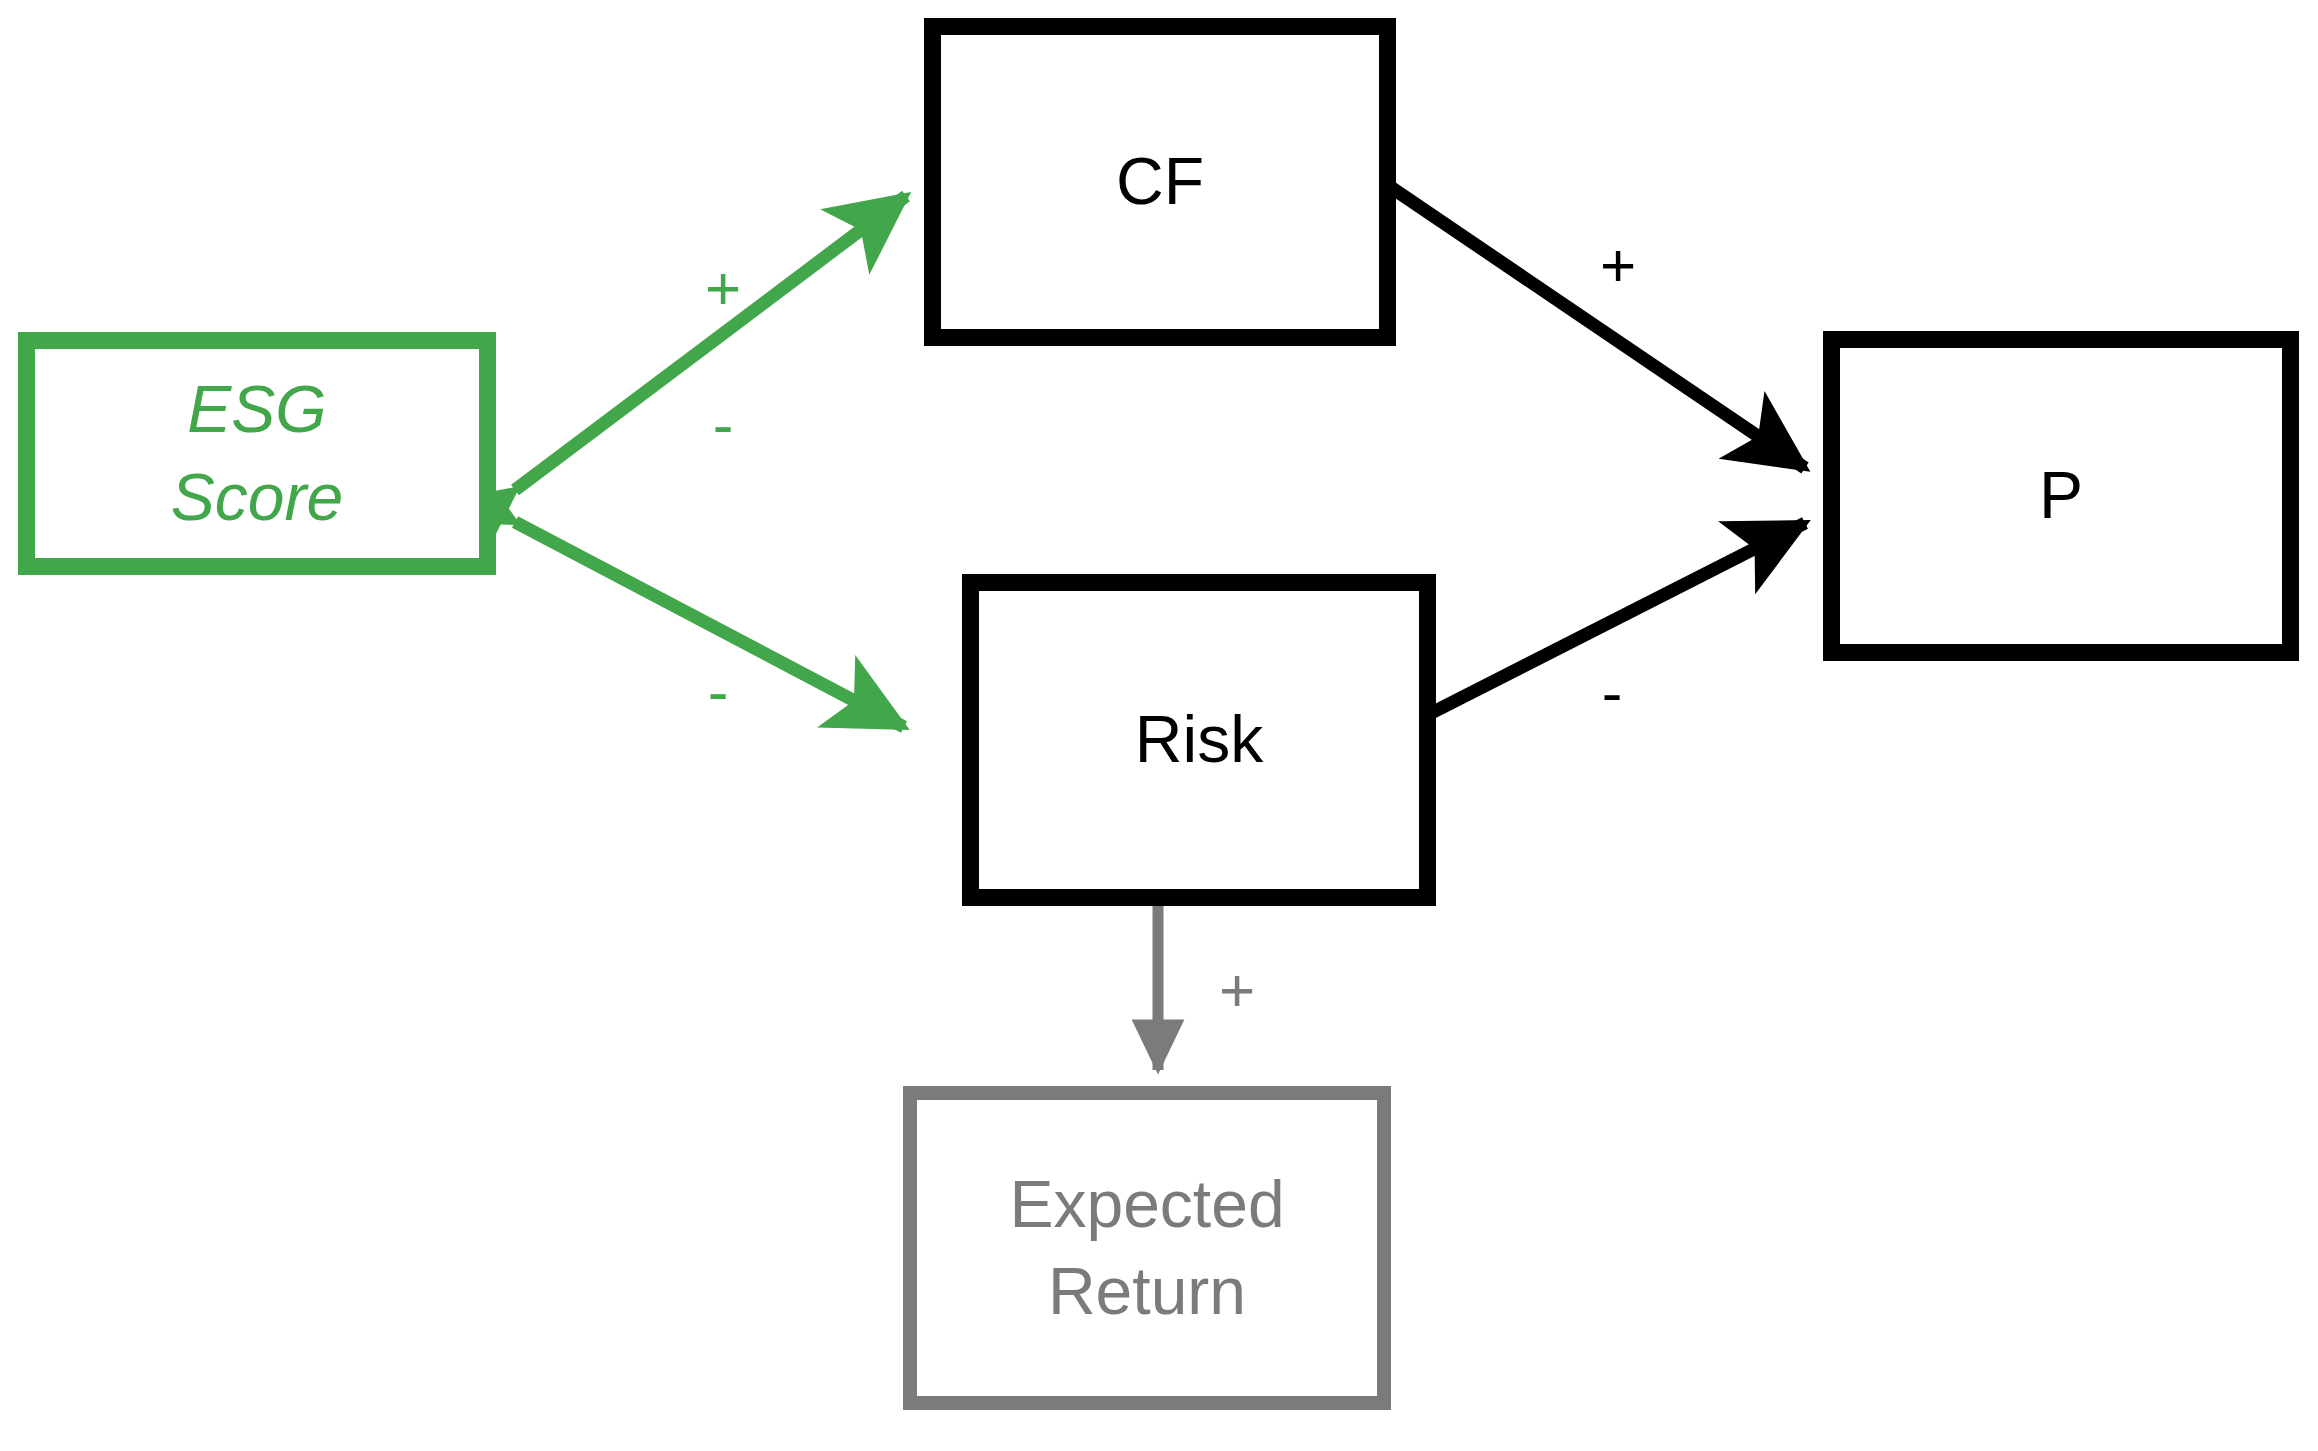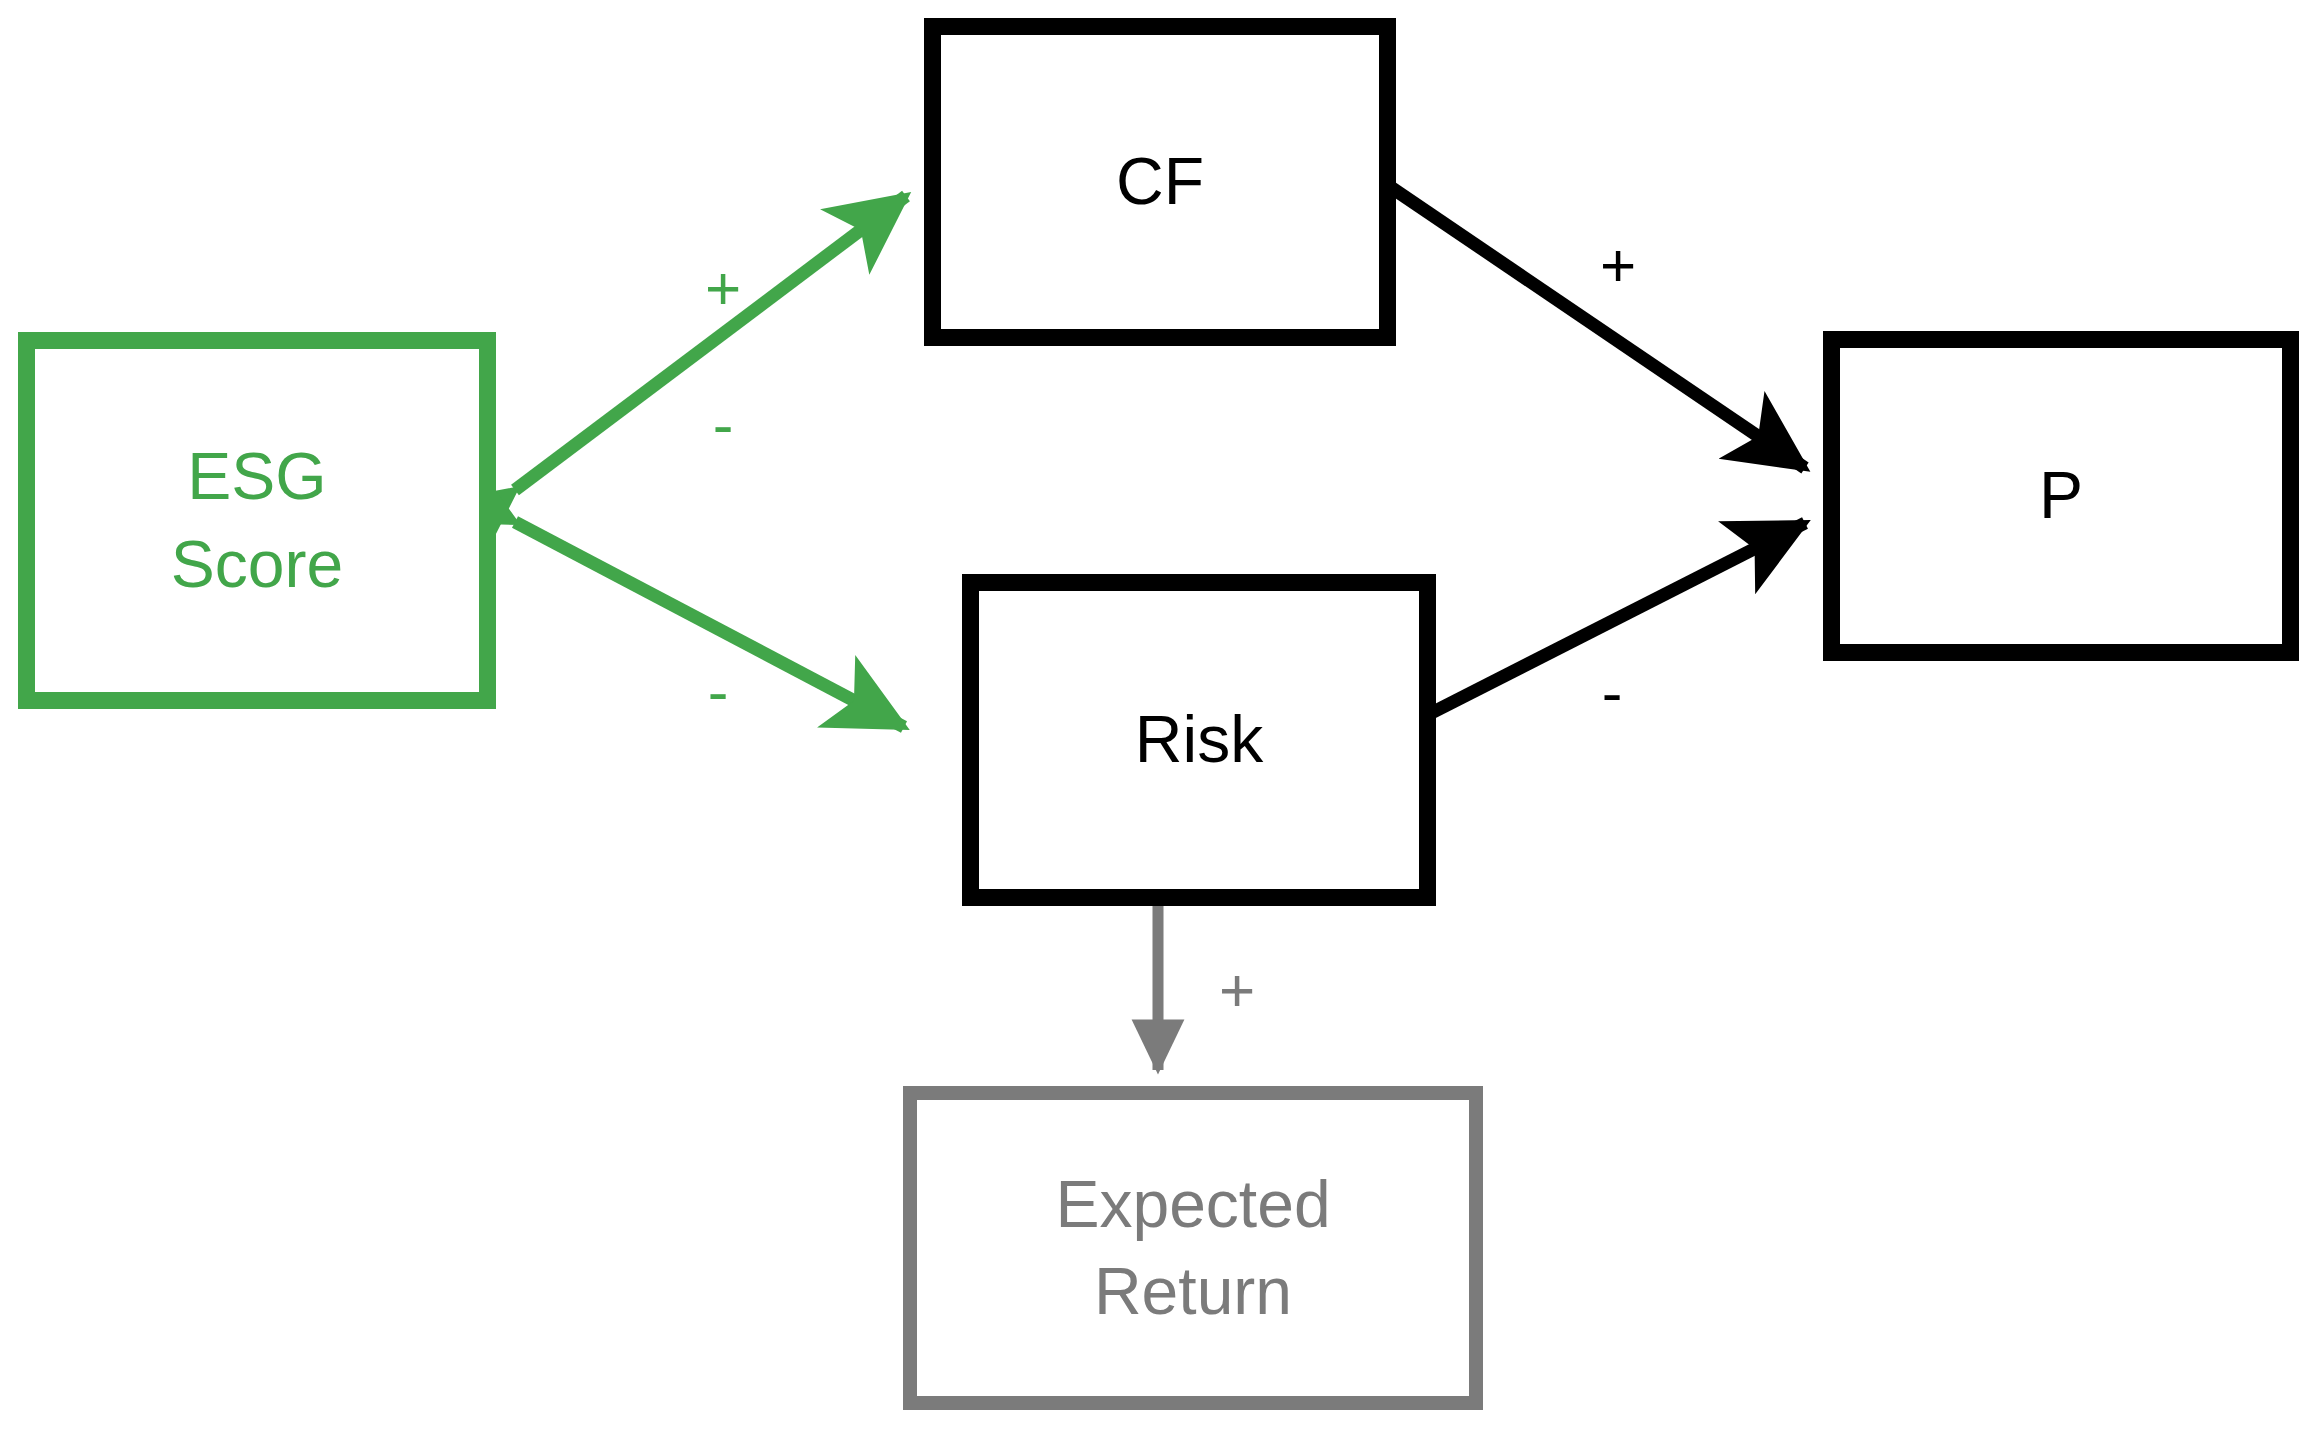--- a/index.html
+++ b/index.html
@@ -34,24 +34,25 @@
     line-height: 1.32;
   }
   .node-label {
     display: block;
     white-space: pre-line;
   }
   .node-esg {
     left: 18px;
     top: 332px;
     width: 478px;
-    height: 377px;
+    height: 243px;
     border: 17px solid #42a64a;
     color: #42a64a;
     font-size: 66px;
+    font-style: italic;
   }
   .node-cf {
     left: 924px;
     top: 18px;
     width: 472px;
     height: 328px;
     border: 17px solid #000000;
     color: #000000;
     font-size: 66px;
   }
@@ -70,21 +71,21 @@
     top: 331px;
     width: 476px;
     height: 330px;
     border: 17px solid #000000;
     color: #000000;
     font-size: 66px;
   }
   .node-er {
     left: 903px;
     top: 1086px;
-    width: 580px;
+    width: 488px;
     height: 324px;
     border: 14px solid #7b7b7b;
     color: #7b7b7b;
     font-size: 66px;
   }
   .edge-label {
     position: absolute;
     font-size: 62px;
     line-height: 1;
     font-weight: 400;

